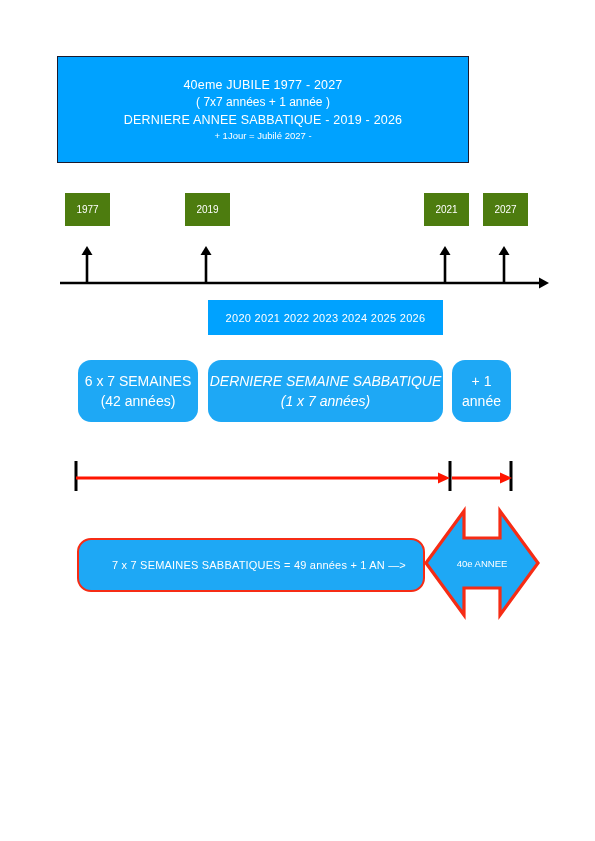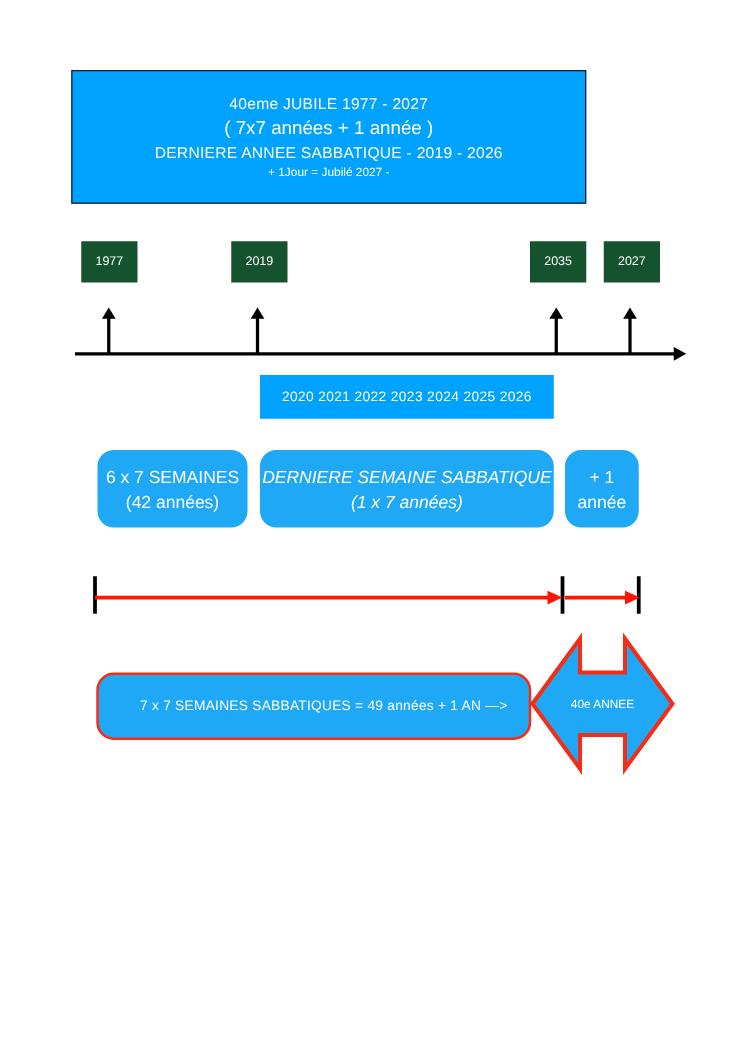--- a/index.html
+++ b/index.html
@@ -34,28 +34,28 @@
     border: 1px solid #1a1a2e;
     box-sizing: border-box;
     display: flex;
     flex-direction: column;
     align-items: center;
     justify-content: center;
     text-align: center;
     line-height: 1.45;
   }
   .header-line-1 { font-size: 12.5px; letter-spacing: .2px; }
-  .header-line-2 { font-size: 15px; }
+  .header-line-2 { font-size: 12px; }
   .header-line-3 { font-size: 12.5px; letter-spacing: .2px; }
   .header-line-4 { font-size: 9.5px; }
 
   
   .year-chip {
     position: absolute;
-    background: #14532d;
+    background: #4d7c0f;
     display: flex;
     align-items: center;
     justify-content: center;
     font-size: 10px;
     color: #ffffff;
     height: 33px;
   }
   .chip-1977 { left: 65px;  top: 193px; width: 45px; }
   .chip-2019 { left: 185px; top: 193px; width: 45px; }
   .chip-2026 { left: 424px; top: 193px; width: 45px; }
@@ -145,21 +145,21 @@
 
   <div class="header-box">
     <div class="header-line-1">40eme JUBILE  1977 - 2027</div>
     <div class="header-line-2">( 7x7 années + 1 année )</div>
     <div class="header-line-3">DERNIERE ANNEE SABBATIQUE - 2019 - 2026</div>
     <div class="header-line-4">+ 1Jour = Jubilé 2027 -</div>
   </div>
 
   <div class="year-chip chip-1977">1977</div>
   <div class="year-chip chip-2019">2019</div>
-  <div class="year-chip chip-2026">2035</div>
+  <div class="year-chip chip-2026">2021</div>
   <div class="year-chip chip-2027">2027</div>
 
   <div class="axis-wrap">
     <svg width="595" height="58" viewBox="0 0 595 58">
 
       <line x1="60" y1="45" x2="540" y2="45" stroke="#000000" stroke-width="2.6"></line>
 
       <polygon points="539,39.5 549,45 539,50.5" fill="#000000"></polygon>
 
       <g>

